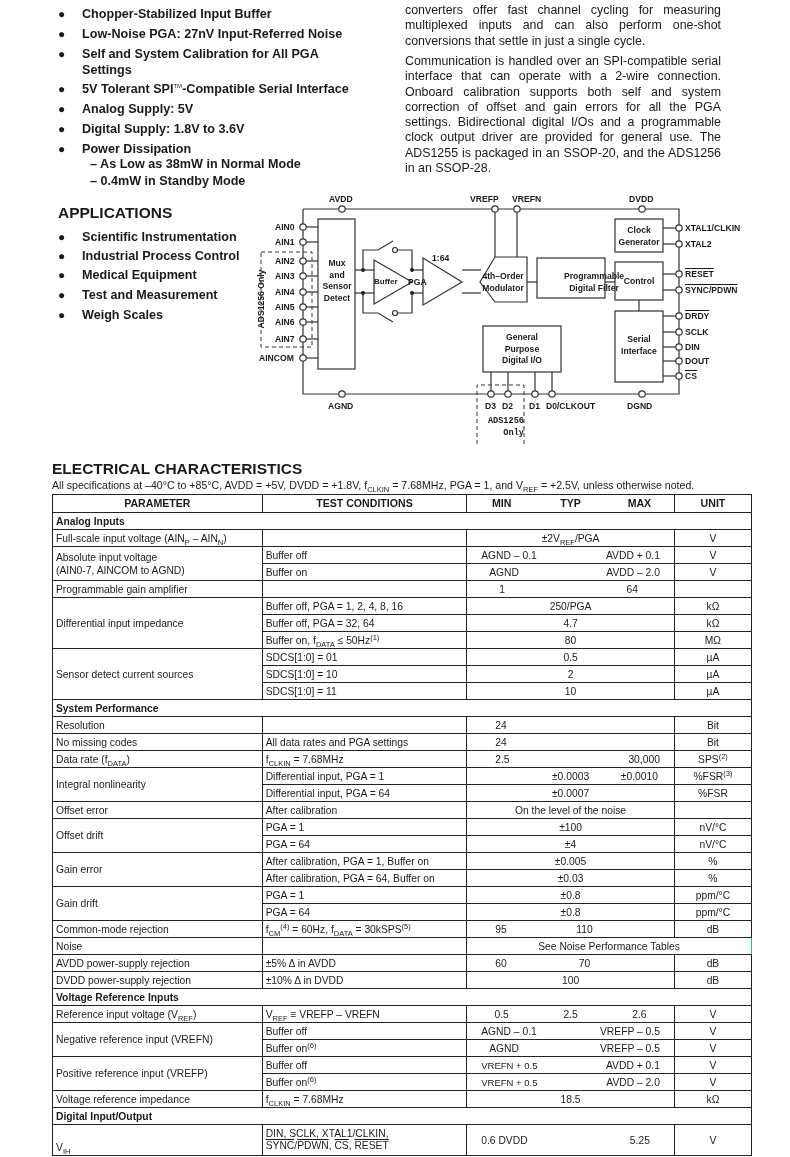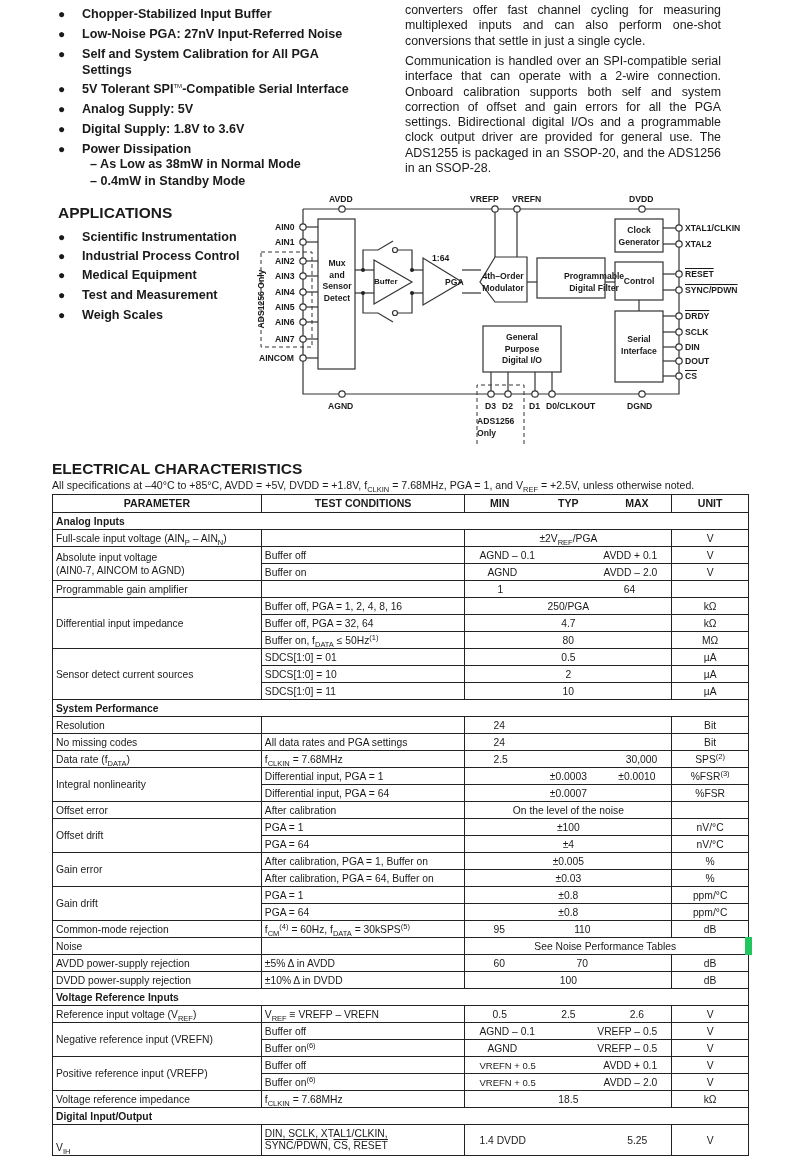--- a/index.html
+++ b/index.html
@@ -230,21 +230,21 @@
   <div class="dlbl" style="left:259px;top:353px;">AINCOM</div>
   <div class="dlbl dbl" style="left:232px;top:294px;transform:rotate(-90deg);">ADS1256 Only</div>
 
   <div class="dlbl" style="left:319px;top:258px;width:36px;text-align:center;line-height:11.5px;white-space:normal;">
     <div>Mux</div>
     <div>and</div>
     <div>Sensor</div>
     <div>Detect</div>
   </div>
   <div class="dlbl" style="left:374px;top:277px;font-size:8px;">Buffer</div>
-  <div class="dlbl" style="left:445px;top:277px;">PGA</div>
+  <div class="dlbl" style="left:408px;top:277px;">PGA</div>
   <div class="dlbl" style="left:432px;top:253px;">1:64</div>
   <div class="dlbl" style="left:478px;top:271px;width:50px;text-align:center;line-height:11.5px;">
     <div>4th–Order</div>
     <div>Modulator</div>
   </div>
   <div class="dlbl" style="left:560px;top:271px;width:68px;text-align:center;line-height:11.5px;">
     <div>Programmable</div>
     <div>Digital Filter</div>
   </div>
   <div class="dlbl" style="left:615px;top:225px;width:48px;text-align:center;line-height:11.5px;">
@@ -271,21 +271,21 @@
   <div class="dlbl" style="left:685px;top:342px;">DIN</div>
   <div class="dlbl" style="left:685px;top:356px;">DOUT</div>
   <div class="dlbl ov" style="left:685px;top:371px;">CS</div>
 
   <div class="dlbl" style="left:328px;top:401px;">AGND</div>
   <div class="dlbl" style="left:485px;top:401px;">D3</div>
   <div class="dlbl" style="left:502px;top:401px;">D2</div>
   <div class="dlbl" style="left:529px;top:401px;">D1</div>
   <div class="dlbl" style="left:546px;top:401px;">D0/CLKOUT</div>
   <div class="dlbl" style="left:627px;top:401px;">DGND</div>
-  <div class="dlbl dbl" style="left:477px;top:415px;width:47px;text-align:left;line-height:12px;">
+  <div class="dlbl dbl" style="left:477px;top:415px;width:47px;text-align:right;line-height:12px;font-family:Liberation Mono, monospace;">
     <div>ADS1256</div>
     <div>Only</div>
   </div>
 </div>
 
 <div class="h-ec">ELECTRICAL CHARACTERISTICS</div>
 <div class="ec-note"><span>All specifications at –40°C to +85°C, AVDD = +5V, DVDD = +1.8V, f</span><sub>CLKIN</sub><span> = 7.68MHz, PGA = 1, and V</span><sub>REF</sub><span> = +2.5V, unless otherwise noted.</span></div>
 
 <table class="ec">
   <tbody>
@@ -490,21 +490,21 @@
             <span>110</span>
             <span></span>
           </div>
         </td>
     <td class="c">dB</td>
   </tr>
 
   <tr>
     <td>Noise</td>
     <td></td>
-    <td colspan="2" class="c" style="border-right:7px solid #22c55e">See Noise Performance Tables</td>
+    <td colspan="2" class="c" style="border-right:1px solid #22c55e">See Noise Performance Tables</td>
   </tr>
 
   <tr>
     <td>AVDD power-supply rejection</td>
     <td>±5% Δ in AVDD</td>
     <td class="num">
           <div class="mm">
             <span class="l" style="padding-left:28px">60</span>
             <span>70</span>
             <span></span>
@@ -592,20 +592,20 @@
       </tr>
 
   <tr>
     <td style="vertical-align:bottom;height:30px"><span>V</span><sub>IH</sub></td>
     <td style="line-height:12px;height:30px">
           <div>DIN, SCLK, XTAL1/CLKIN,</div>
           <div><span class="ov">SYNC</span><span>/</span><span class="ov">PDWN</span><span>, </span><span class="ov">CS</span><span>, </span><span class="ov">RESET</span></div>
         </td>
     <td class="num">
           <div class="mm">
-            <span class="l">1.4 DVDD</span>
+            <span class="l">0.6 DVDD</span>
             <span class="r" style="padding-right:24px">5.25</span>
           </div>
         </td>
     <td class="c">V</td>
   </tr>
 </tbody>
   </table>
 
 </body></html>

